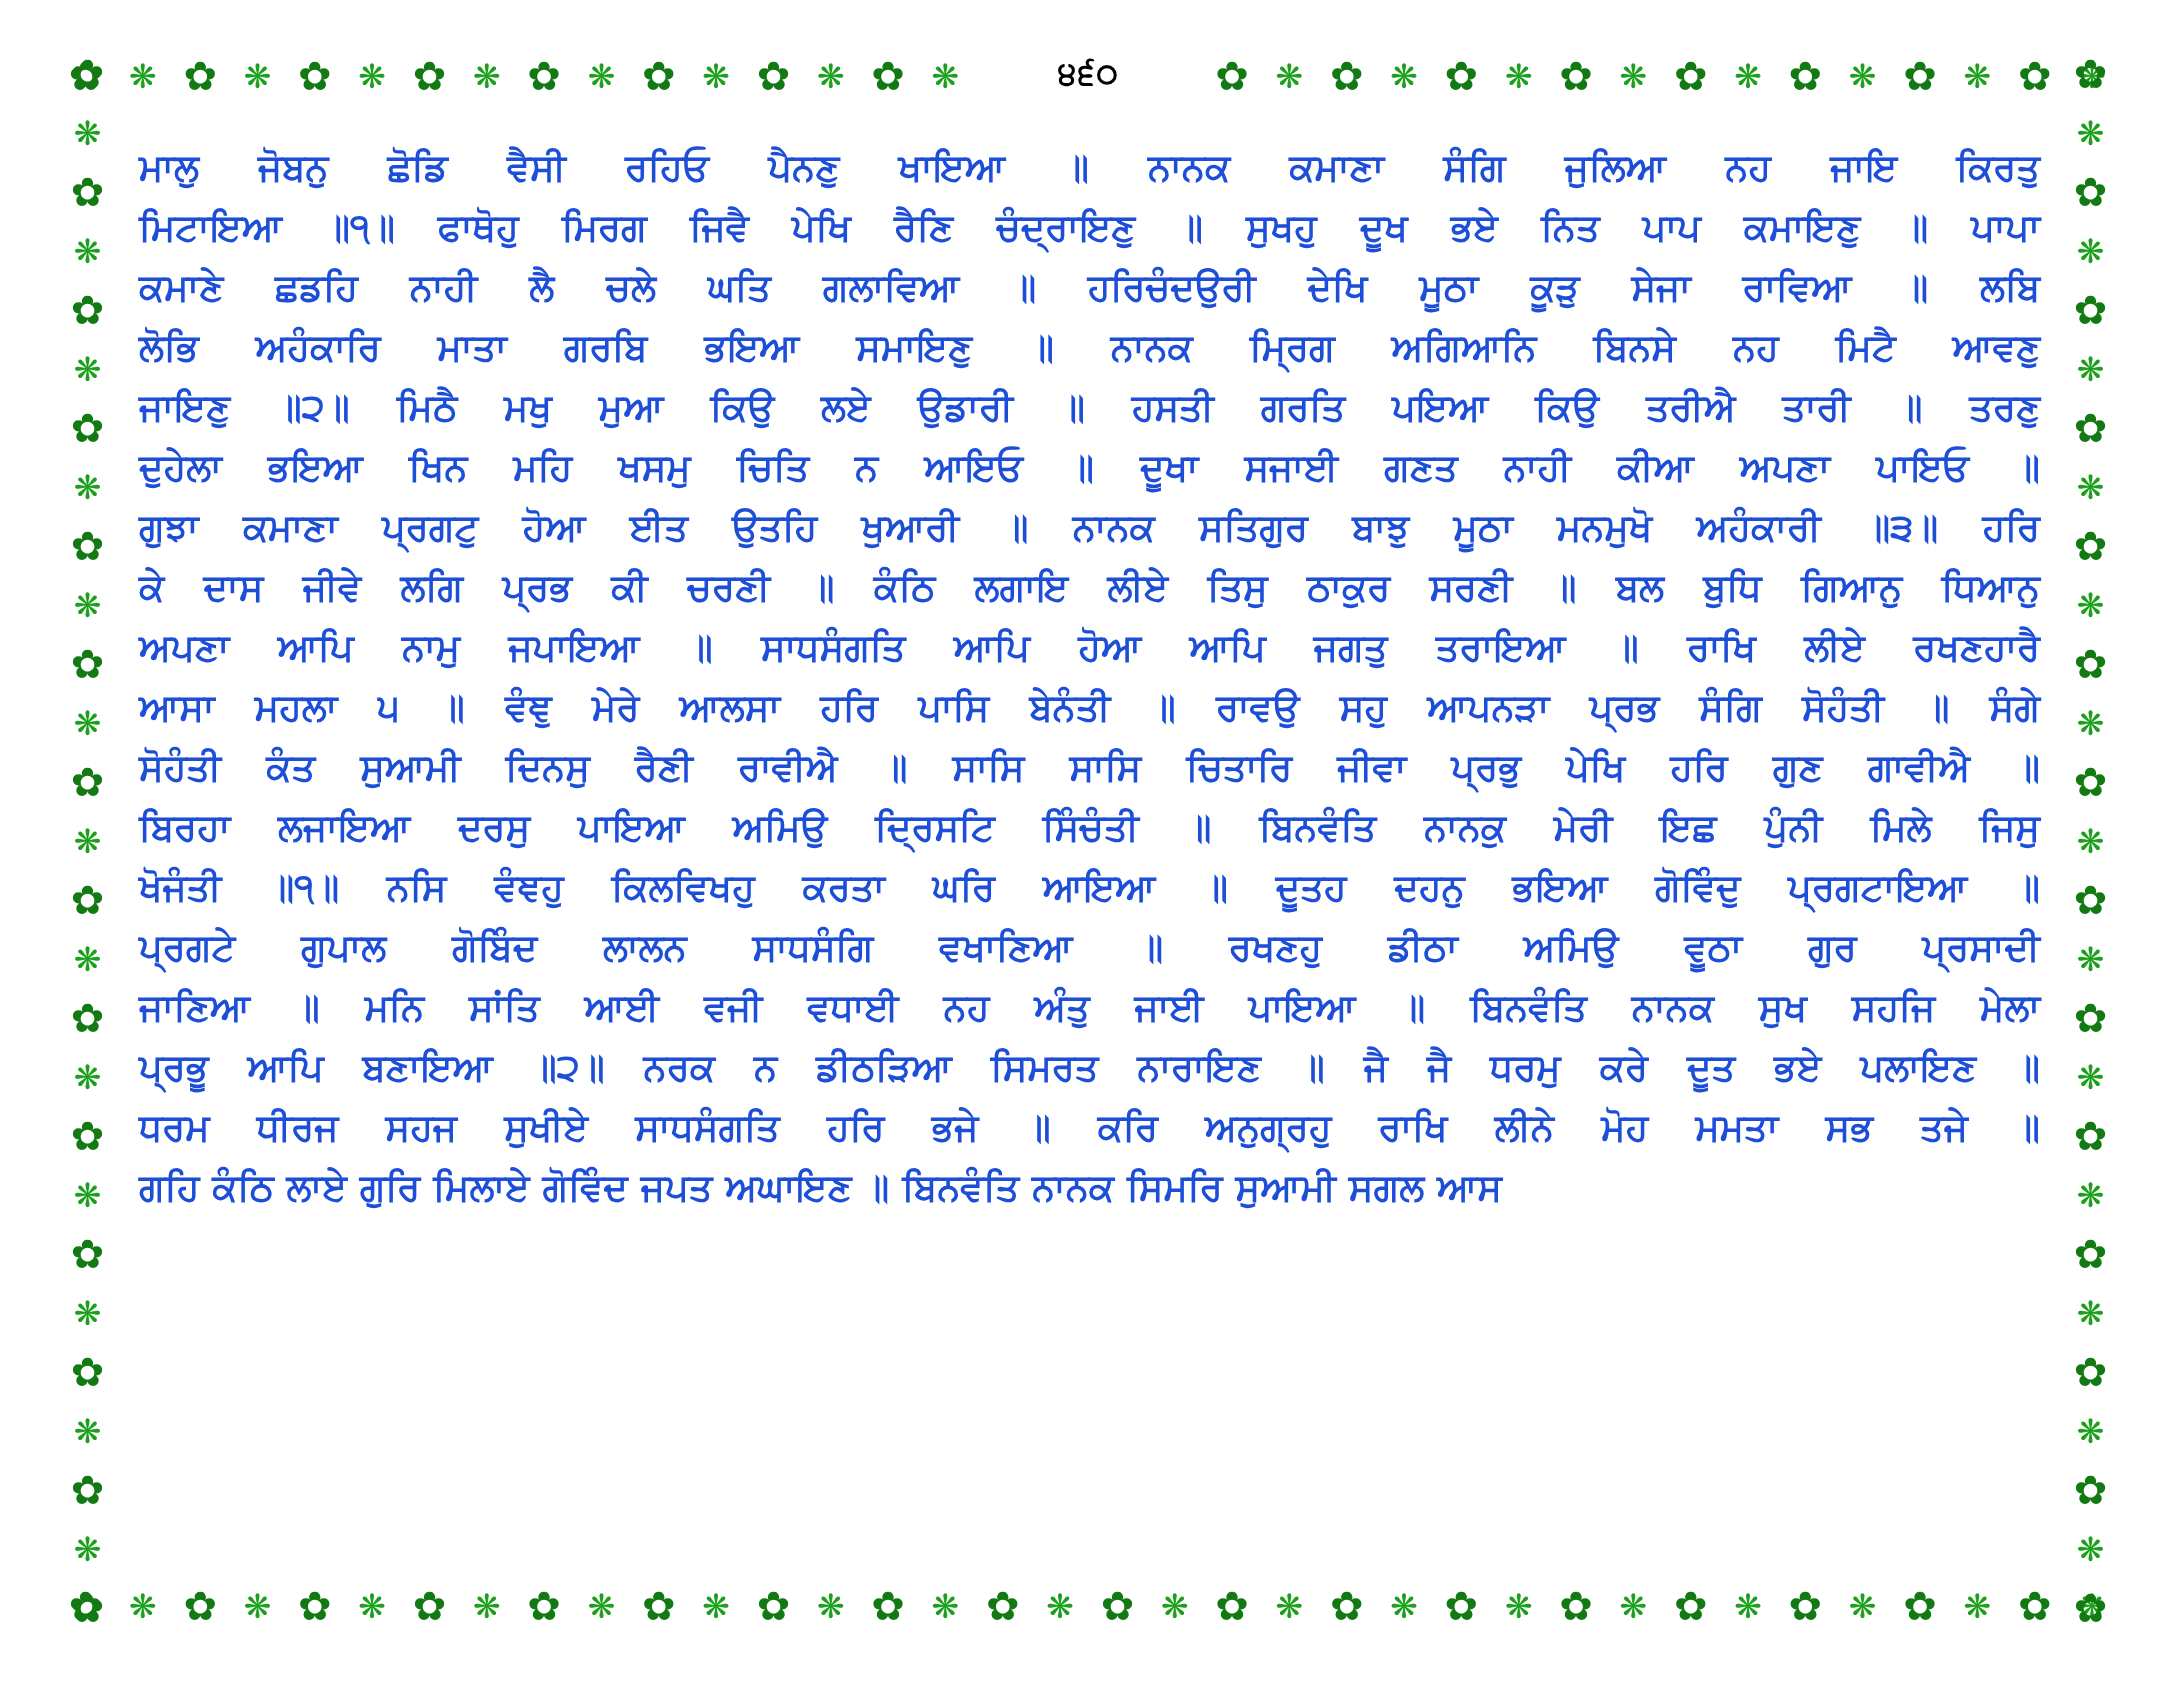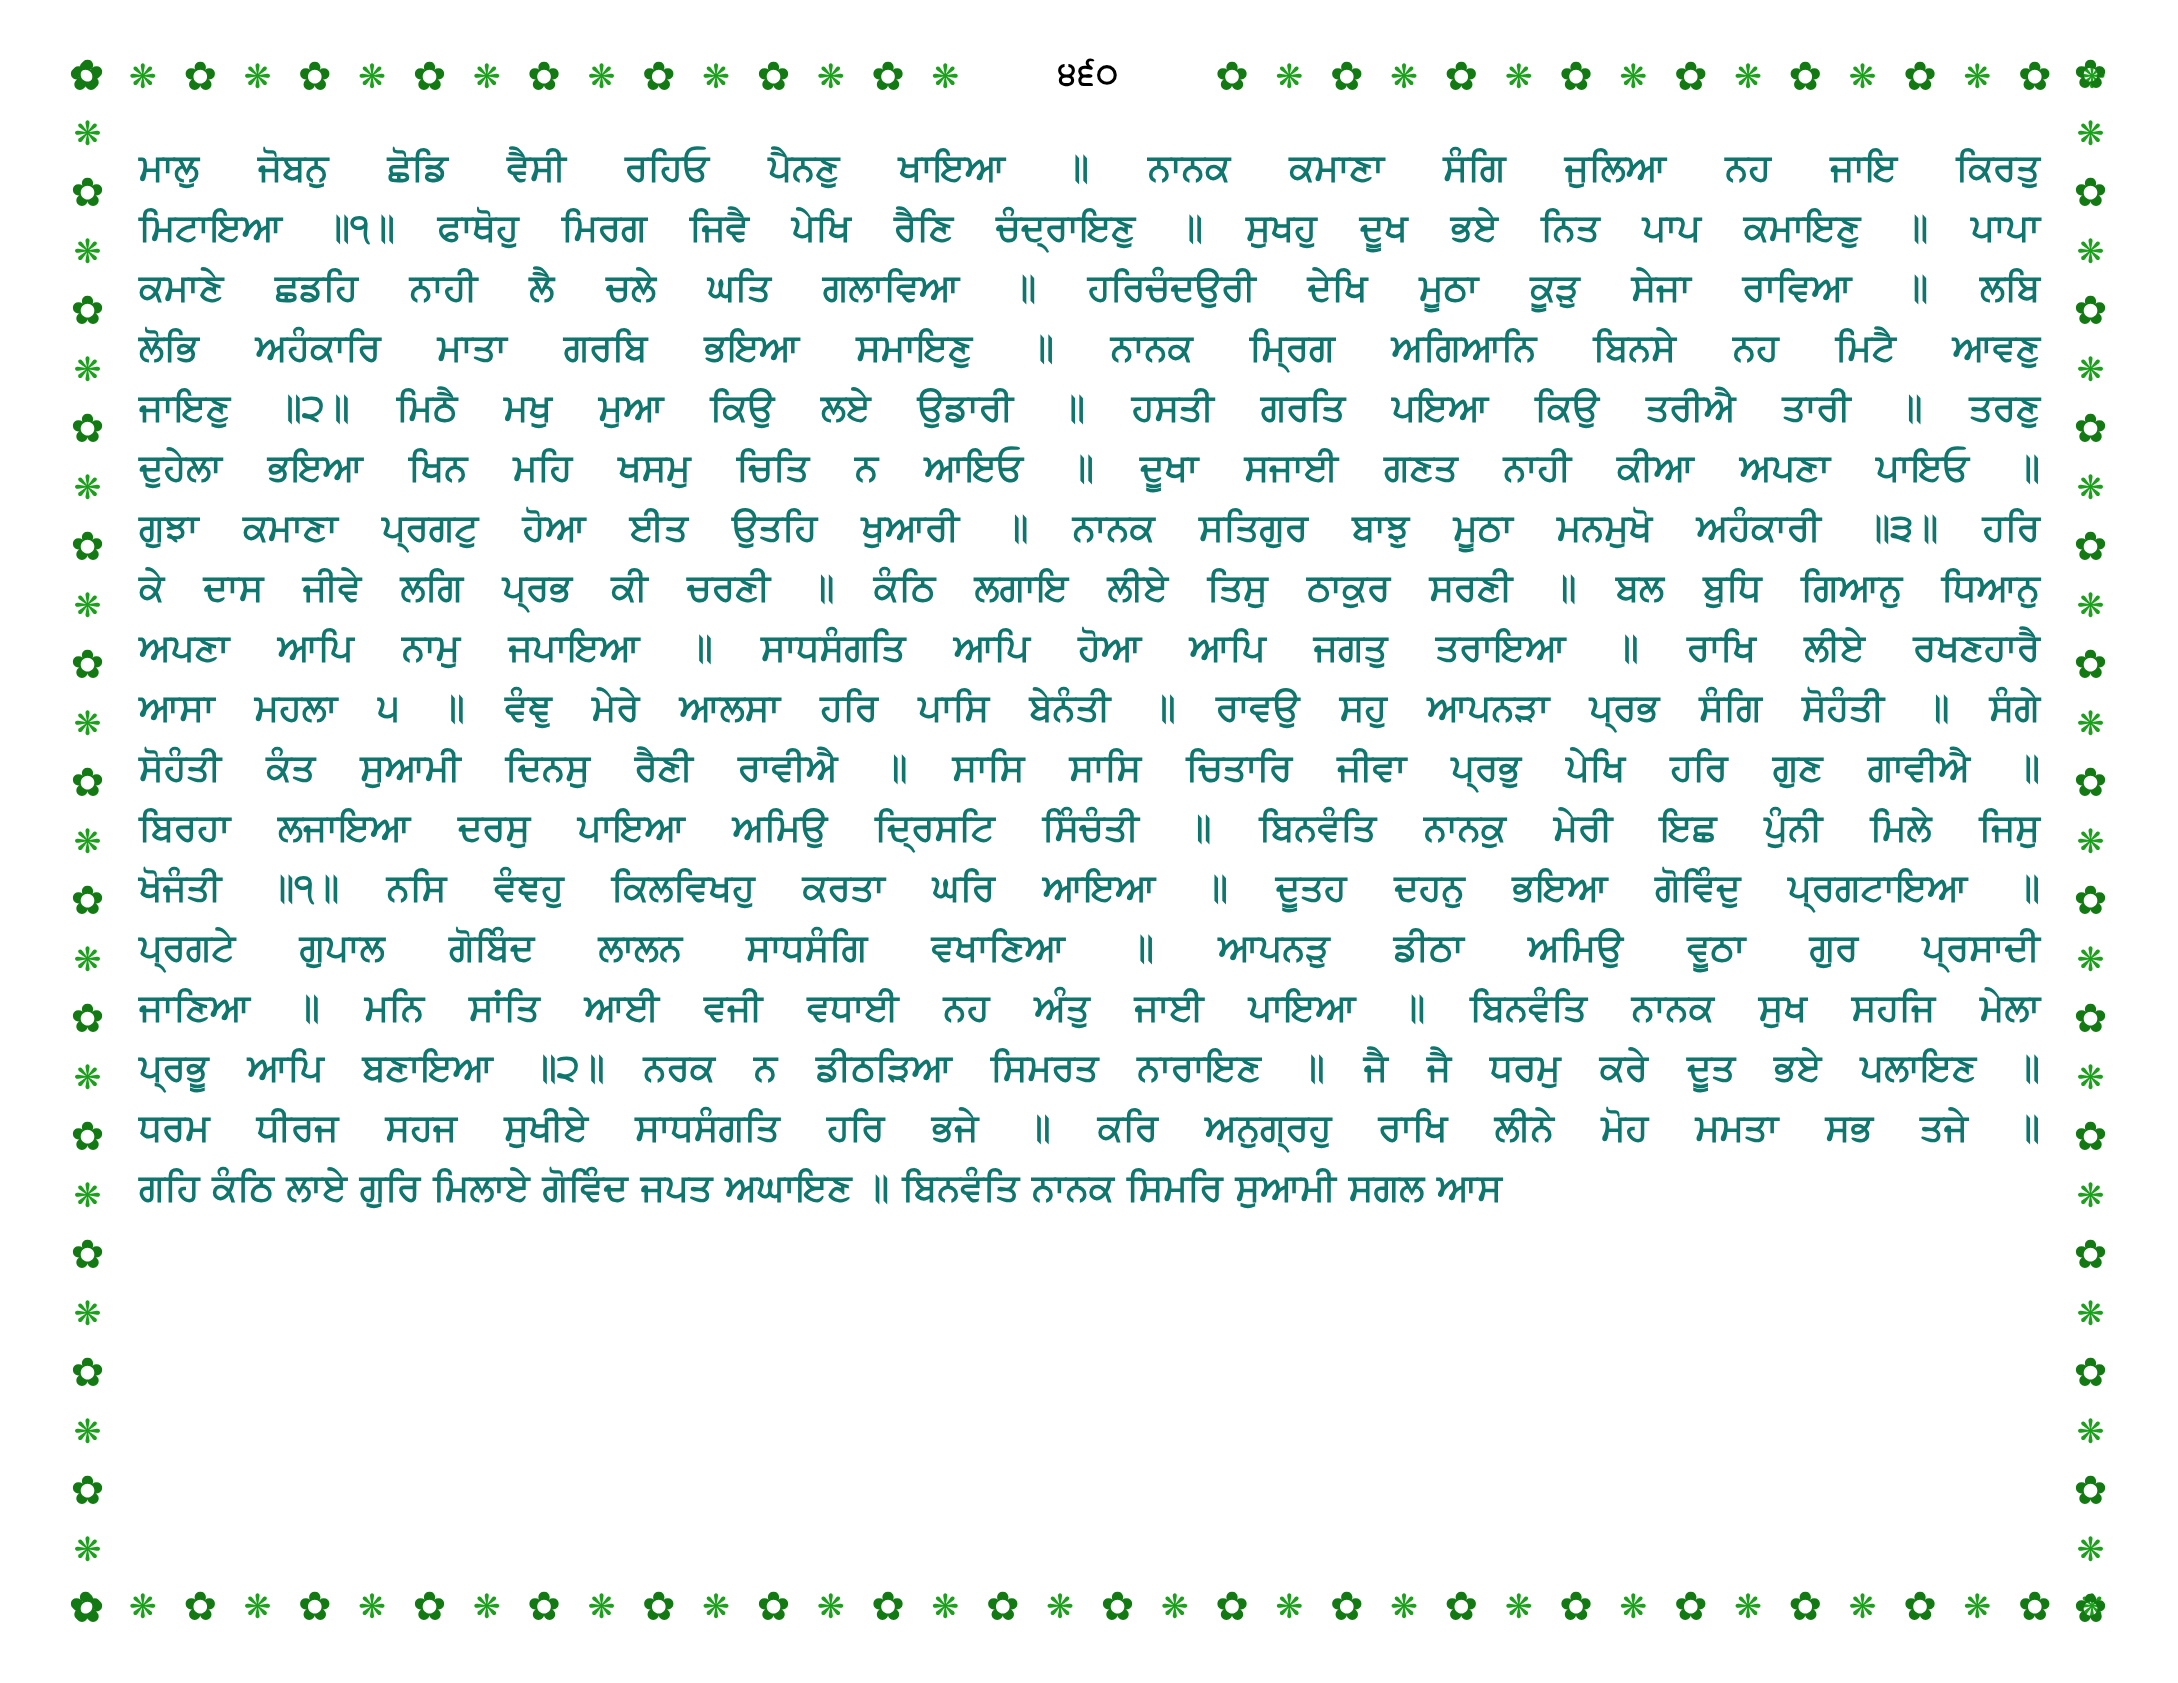--- a/index.html
+++ b/index.html
@@ -110,21 +110,21 @@
 
   
   .scripture {
     position: absolute;
     left: 139px;
     top: 149px;
     width: 1901px;
     z-index: 2;
   }
   .line {
-    color: #0f766e;
+    color: #1d4ed8;
     font-family: "DejaVu Sans", sans-serif;
     font-size: 37px;
     font-weight: bold;
     line-height: 1.0;
     margin: 0 0 23px 0;
     white-space: nowrap;
     text-align: justify;
     text-align-last: justify;
     letter-spacing: 0px;
   }
@@ -287,21 +287,21 @@
     <p class="line">ਲੋਭਿ ਅਹੰਕਾਰਿ ਮਾਤਾ ਗਰਬਿ ਭਇਆ ਸਮਾਇਣੁ ॥ ਨਾਨਕ ਮ੍ਰਿਗ ਅਗਿਆਨਿ ਬਿਨਸੇ ਨਹ ਮਿਟੈ ਆਵਣੁ</p>
     <p class="line">ਜਾਇਣੁ ॥੨॥ ਮਿਠੈ ਮਖੁ ਮੁਆ ਕਿਉ ਲਏ ਉਡਾਰੀ ॥ ਹਸਤੀ ਗਰਤਿ ਪਇਆ ਕਿਉ ਤਰੀਐ ਤਾਰੀ ॥ ਤਰਣੁ</p>
     <p class="line">ਦੁਹੇਲਾ ਭਇਆ ਖਿਨ ਮਹਿ ਖਸਮੁ ਚਿਤਿ ਨ ਆਇਓ ॥ ਦੂਖਾ ਸਜਾਈ ਗਣਤ ਨਾਹੀ ਕੀਆ ਅਪਣਾ ਪਾਇਓ ॥</p>
     <p class="line">ਗੁਝਾ ਕਮਾਣਾ ਪ੍ਰਗਟੁ ਹੋਆ ਈਤ ਉਤਹਿ ਖੁਆਰੀ ॥ ਨਾਨਕ ਸਤਿਗੁਰ ਬਾਝੁ ਮੂਠਾ ਮਨਮੁਖੋ ਅਹੰਕਾਰੀ ॥੩॥ ਹਰਿ</p>
     <p class="line">ਕੇ ਦਾਸ ਜੀਵੇ ਲਗਿ ਪ੍ਰਭ ਕੀ ਚਰਣੀ ॥ ਕੰਠਿ ਲਗਾਇ ਲੀਏ ਤਿਸੁ ਠਾਕੁਰ ਸਰਣੀ ॥ ਬਲ ਬੁਧਿ ਗਿਆਨੁ ਧਿਆਨੁ</p>
     <p class="line">ਅਪਣਾ ਆਪਿ ਨਾਮੁ ਜਪਾਇਆ ॥ ਸਾਧਸੰਗਤਿ ਆਪਿ ਹੋਆ ਆਪਿ ਜਗਤੁ ਤਰਾਇਆ ॥ ਰਾਖਿ ਲੀਏ ਰਖਣਹਾਰੈ</p>
     <p class="line">ਆਸਾ ਮਹਲਾ ੫ ॥ ਵੰਞੁ ਮੇਰੇ ਆਲਸਾ ਹਰਿ ਪਾਸਿ ਬੇਨੰਤੀ ॥ ਰਾਵਉ ਸਹੁ ਆਪਨੜਾ ਪ੍ਰਭ ਸੰਗਿ ਸੋਹੰਤੀ ॥ ਸੰਗੇ</p>
     <p class="line">ਸੋਹੰਤੀ ਕੰਤ ਸੁਆਮੀ ਦਿਨਸੁ ਰੈਣੀ ਰਾਵੀਐ ॥ ਸਾਸਿ ਸਾਸਿ ਚਿਤਾਰਿ ਜੀਵਾ ਪ੍ਰਭੁ ਪੇਖਿ ਹਰਿ ਗੁਣ ਗਾਵੀਐ ॥</p>
     <p class="line">ਬਿਰਹਾ ਲਜਾਇਆ ਦਰਸੁ ਪਾਇਆ ਅਮਿਉ ਦ੍ਰਿਸਟਿ ਸਿੰਚੰਤੀ ॥ ਬਿਨਵੰਤਿ ਨਾਨਕੁ ਮੇਰੀ ਇਛ ਪੁੰਨੀ ਮਿਲੇ ਜਿਸੁ</p>
     <p class="line">ਖੋਜੰਤੀ ॥੧॥ ਨਸਿ ਵੰਞਹੁ ਕਿਲਵਿਖਹੁ ਕਰਤਾ ਘਰਿ ਆਇਆ ॥ ਦੂਤਹ ਦਹਨੁ ਭਇਆ ਗੋਵਿੰਦੁ ਪ੍ਰਗਟਾਇਆ ॥</p>
-    <p class="line">ਪ੍ਰਗਟੇ ਗੁਪਾਲ ਗੋਬਿੰਦ ਲਾਲਨ ਸਾਧਸੰਗਿ ਵਖਾਣਿਆ ॥ ਆਪਨੜੁ ਡੀਠਾ ਅਮਿਉ ਵੂਠਾ ਗੁਰ ਪ੍ਰਸਾਦੀ</p>
+    <p class="line">ਪ੍ਰਗਟੇ ਗੁਪਾਲ ਗੋਬਿੰਦ ਲਾਲਨ ਸਾਧਸੰਗਿ ਵਖਾਣਿਆ ॥ ਰਖਣਹੁ ਡੀਠਾ ਅਮਿਉ ਵੂਠਾ ਗੁਰ ਪ੍ਰਸਾਦੀ</p>
     <p class="line">ਜਾਣਿਆ ॥ ਮਨਿ ਸਾਂਤਿ ਆਈ ਵਜੀ ਵਧਾਈ ਨਹ ਅੰਤੁ ਜਾਈ ਪਾਇਆ ॥ ਬਿਨਵੰਤਿ ਨਾਨਕ ਸੁਖ ਸਹਜਿ ਮੇਲਾ</p>
     <p class="line">ਪ੍ਰਭੂ ਆਪਿ ਬਣਾਇਆ ॥੨॥ ਨਰਕ ਨ ਡੀਠੜਿਆ ਸਿਮਰਤ ਨਾਰਾਇਣ ॥ ਜੈ ਜੈ ਧਰਮੁ ਕਰੇ ਦੂਤ ਭਏ ਪਲਾਇਣ ॥</p>
     <p class="line">ਧਰਮ ਧੀਰਜ ਸਹਜ ਸੁਖੀਏ ਸਾਧਸੰਗਤਿ ਹਰਿ ਭਜੇ ॥ ਕਰਿ ਅਨੁਗ੍ਰਹੁ ਰਾਖਿ ਲੀਨੇ ਮੋਹ ਮਮਤਾ ਸਭ ਤਜੇ ॥</p>
     <p class="line">ਗਹਿ ਕੰਠਿ ਲਾਏ ਗੁਰਿ ਮਿਲਾਏ ਗੋਵਿੰਦ ਜਪਤ ਅਘਾਇਣ ॥ ਬਿਨਵੰਤਿ ਨਾਨਕ ਸਿਮਰਿ ਸੁਆਮੀ ਸਗਲ ਆਸ</p>
   </div>
 
 </div>
 
 
 </body></html>

